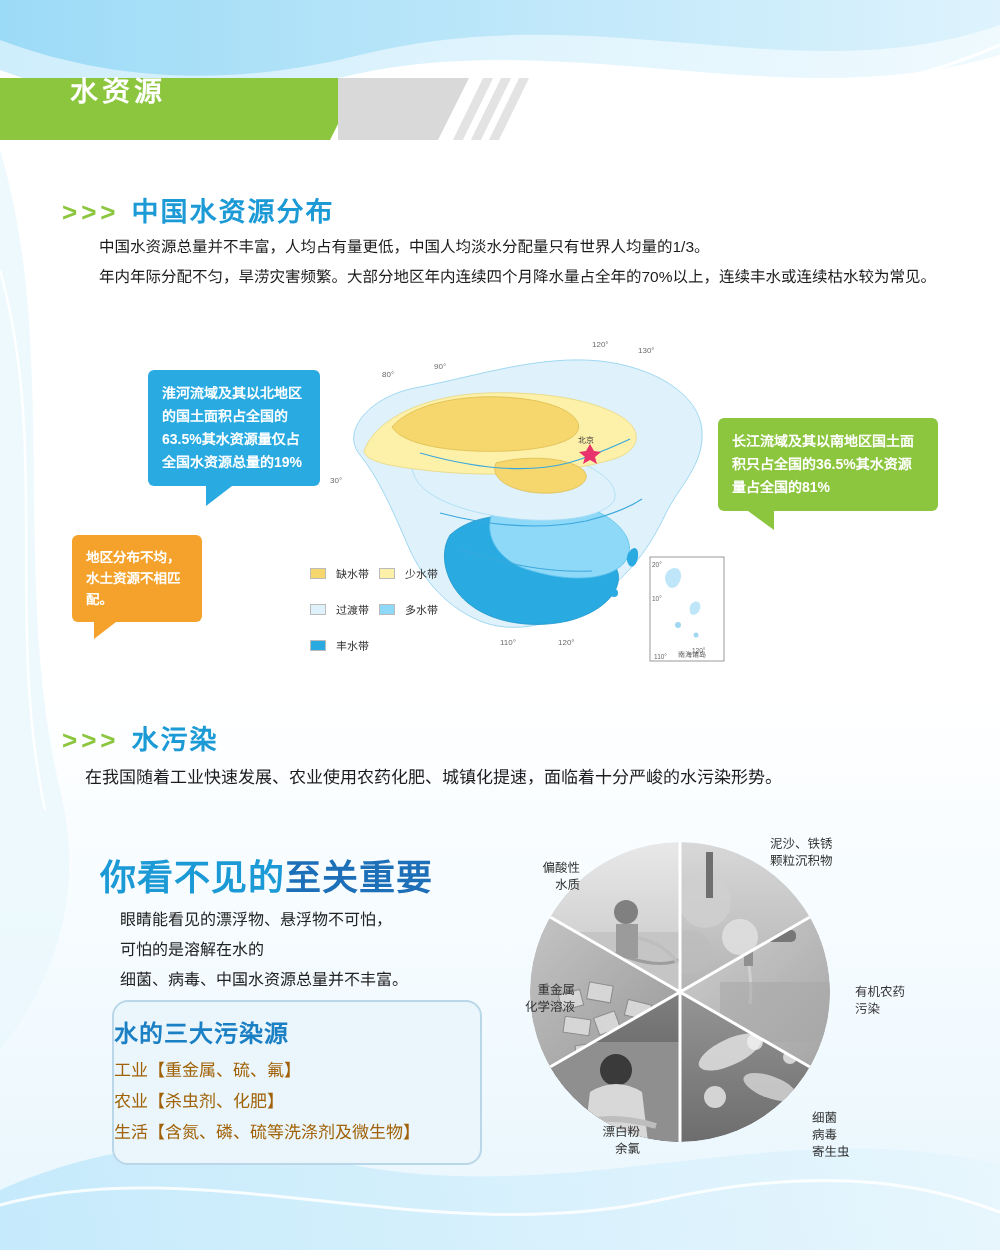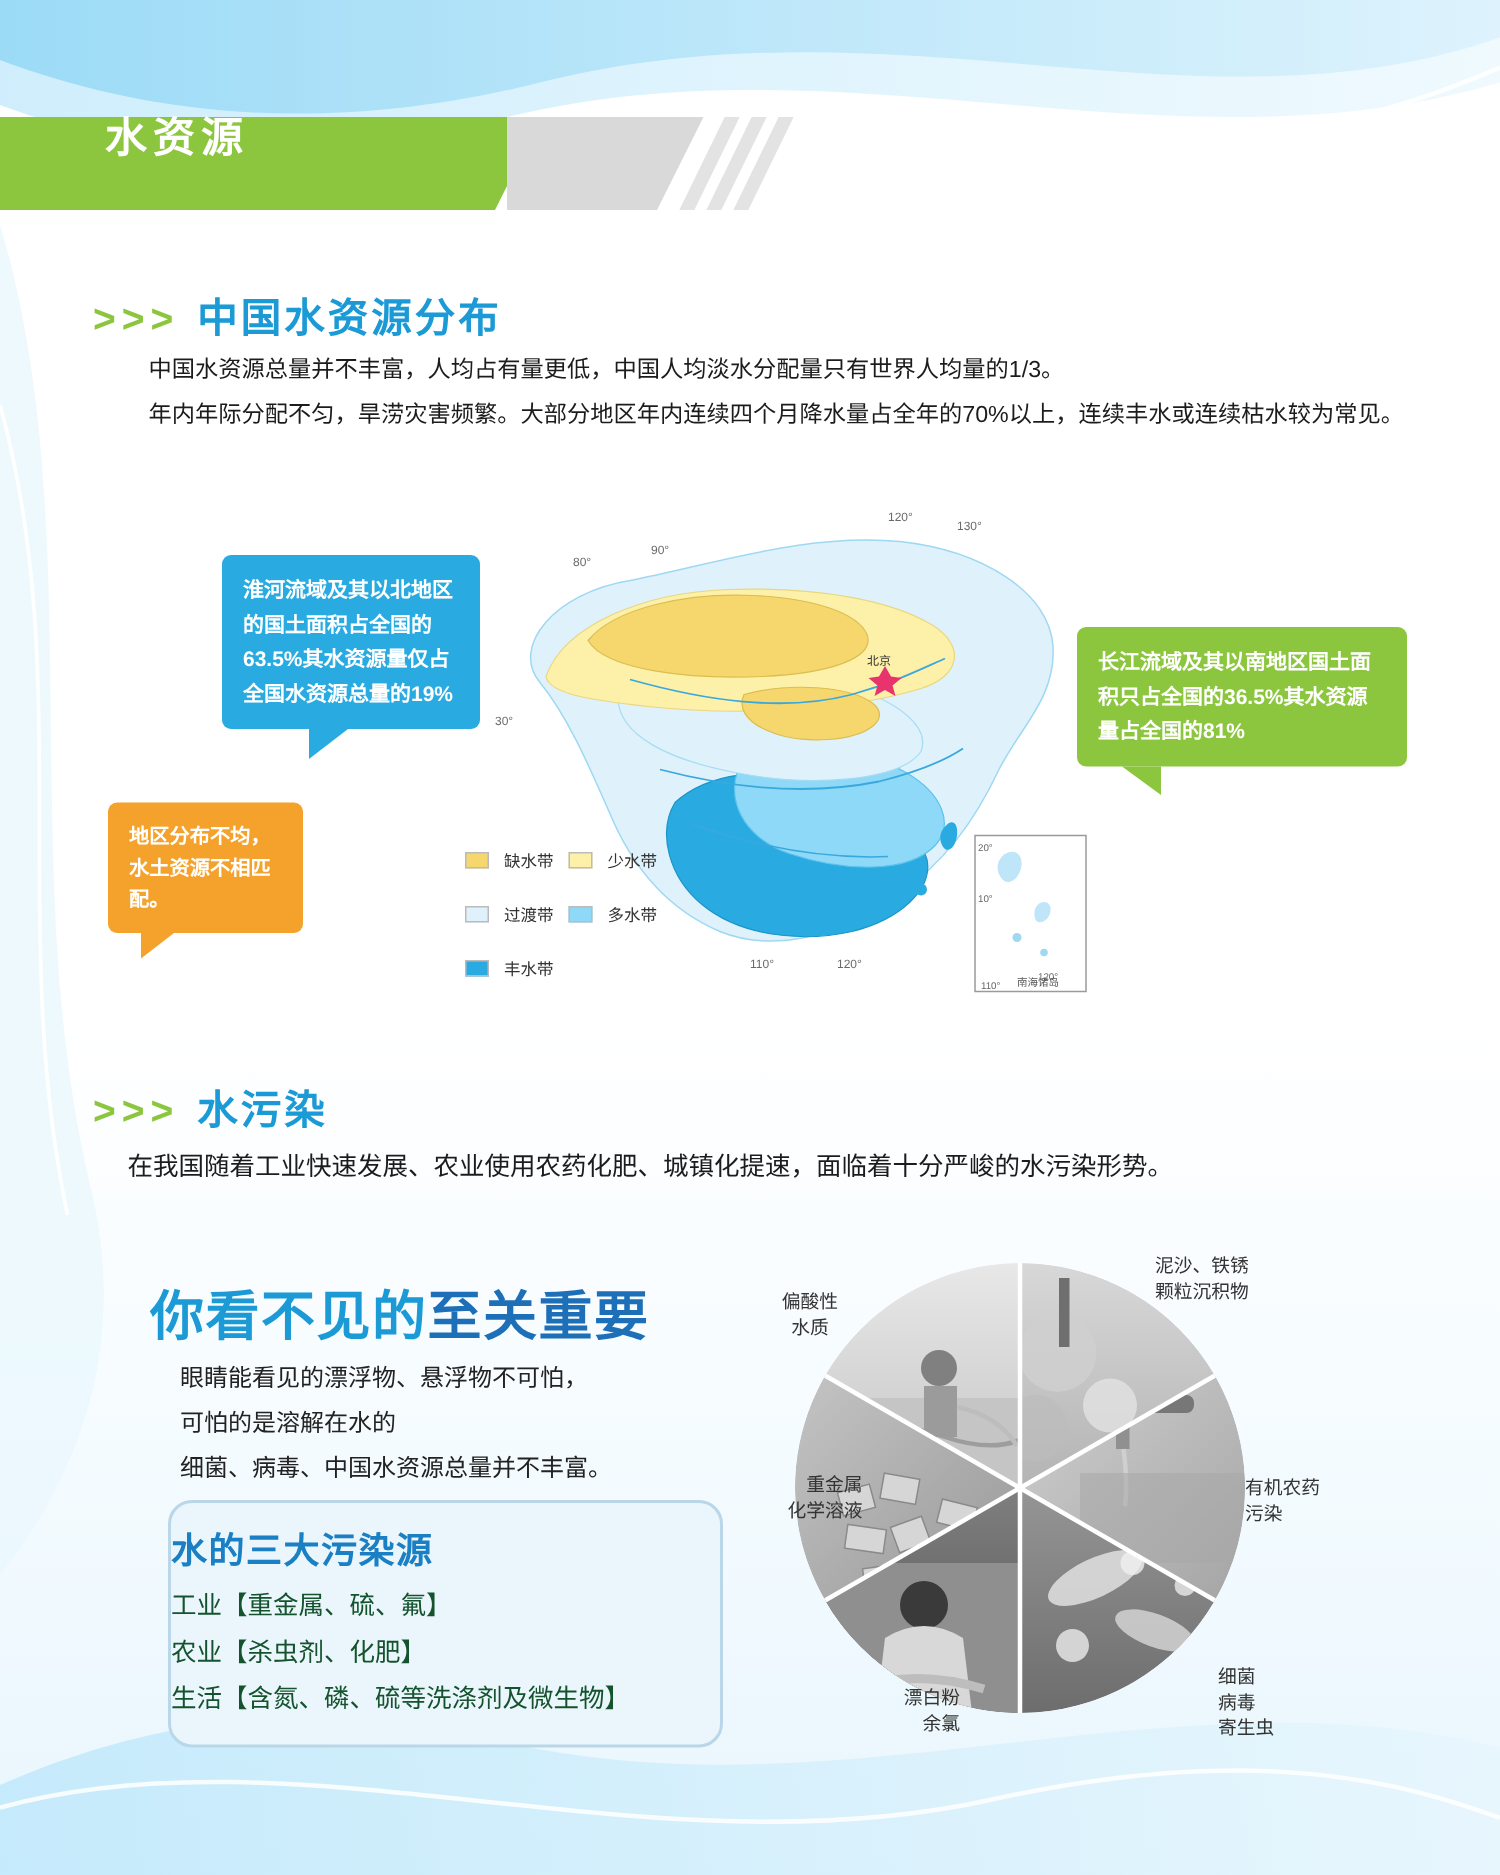--- a/index.html
+++ b/index.html
@@ -154,31 +154,31 @@
     width: 370px; height: 165px;
     border: 2px solid #b9d7e8; border-radius: 16px;
     background: #eaf6fc;
     text-align: left;
     padding-top: 12px;
   }
   #box-sources .btitle {
     font-size: 24px; font-weight: bold; color: #1b7fc4; letter-spacing: 1px;
     margin-bottom: 6px;
   }
-  #box-sources .bline { font-size: 17px; color: #14532d; line-height: 31px; }
+  #box-sources .bline { font-size: 17px; color: #a16207; line-height: 31px; }
 
   
   #pie-wrap { position: absolute; left: 530px; top: 842px; width: 300px; height: 320px; }
   #pie { position: absolute; left: 0; top: 0; width: 300px; height: 300px; border-radius: 50%; overflow: hidden; }
   .pie-lbl {
     position: absolute; font-size: 12.5px; color: #333; line-height: 17px;
   }
-  #lbl-ph { left: -30px; top: 18px; text-align: center; width: 80px;}
+  #lbl-ph { left: -30px; top: 18px; text-align: right; width: 80px;}
   #lbl-sed { left: 240px; top: -6px; width: 110px; }
-  #lbl-pest { left: 300px; top: 142px; width: 90px; }
+  #lbl-pest { left: 300px; top: 142px; width: 90px; padding-left: 25px; }
   #lbl-germ { left: 282px; top: 268px; width: 80px; }
   #lbl-bleach { left: 20px; top: 282px; width: 90px; text-align: right; }
   #lbl-metal { left: -50px; top: 140px; width: 95px; text-align: right; }
 </style>
 </head>
 <body>
 
 <div id="page">
 
   <svg class="deco" id="deco-top" viewBox="0 0 1000 230" preserveAspectRatio="none">

